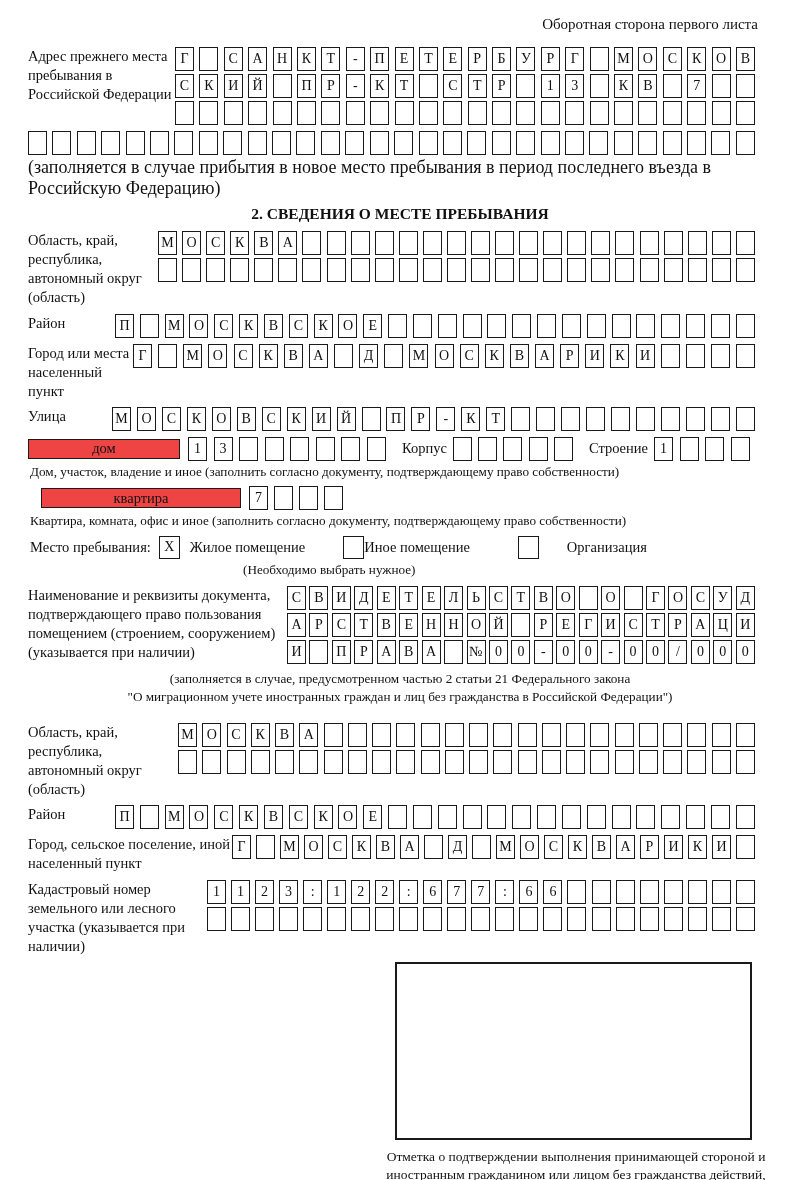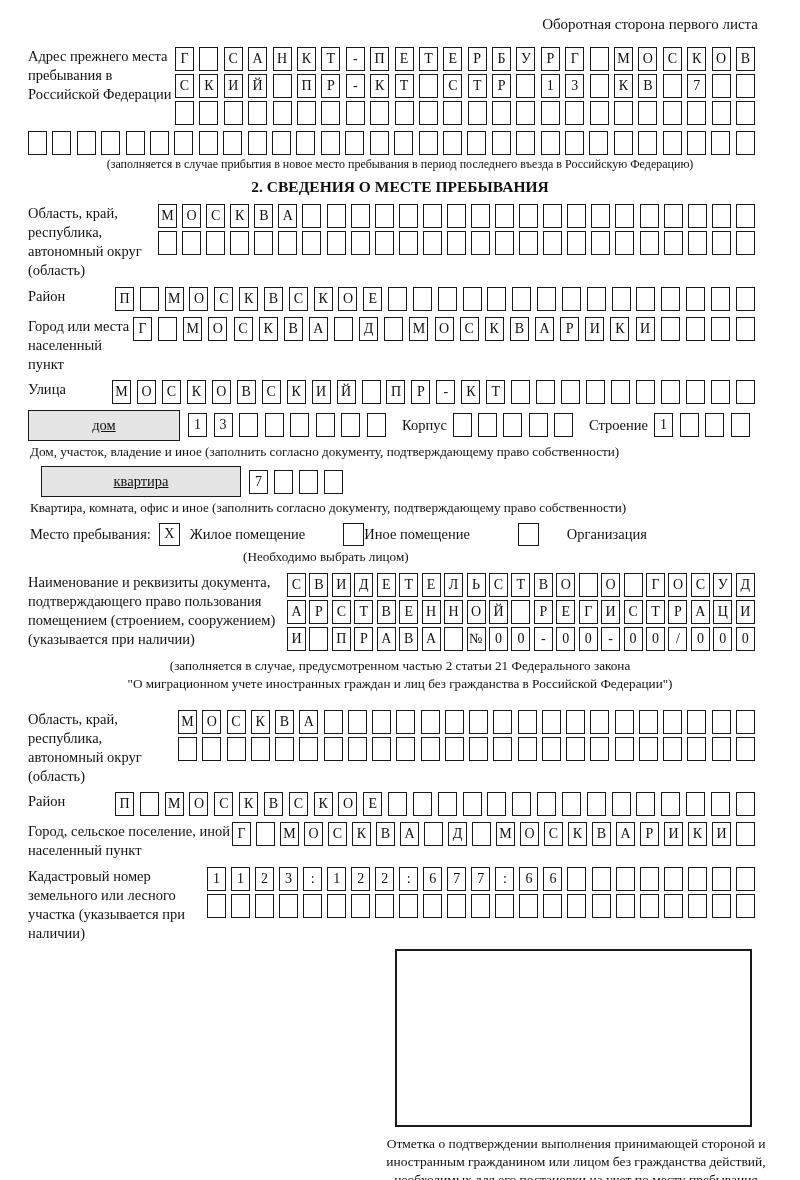--- a/index.html
+++ b/index.html
@@ -33,27 +33,27 @@
   .w-house{width:198px;} .w-korpus{width:120px;} .w-stroenie{width:96px;}
   .w-kv{width:94px;} .w-doc{width:468px;}
   .w-fregion{width:577px;} .w-fcity{width:523px;} .w-cad{width:548px;}
 
   
   .lab-a{width:147px;} .lab-region{width:130px;} .lab-district{width:87px;}
   .lab-city{width:105px;} .lab-street{width:84px;} .lab-doc{width:259px;padding-right:4px;box-sizing:border-box;}
   .lab-fregion{width:150px;} .lab-fcity{width:204px;} .lab-cad{width:179px;}
 
   .caption{font-size:13.2px;line-height:1.25;margin:1px 0 6px 2px;}
-  .caption-center{font-size:12px;text-align:center;margin:1px 0 6px 0;}
+  .caption-center{font-size:18px;margin:1px 0 6px 0;}
   .h-section{font-size:15.5px;font-weight:bold;text-align:center;margin:6px 0 8px 0;}
 
   .houserow{display:flex;align-items:center;margin:2px 0 3px 0;}
   .labelbox{
-    border:1.5px solid #1a1a1a;box-sizing:border-box;height:31px;
-    display:flex;align-items:center;justify-content:center;font-size:14.5px;background:#e5e5e5;text-decoration:underline;
+    border:1.5px solid #1a1a1a;box-sizing:border-box;height:20px;
+    display:flex;align-items:center;justify-content:center;font-size:14.5px;background:#ef4444;
   }
   .dombox{width:152px;}
   .kvbox{width:200px;margin-left:13px;}
   .inlinelbl{font-size:14.5px;margin:0 6px 0 16px;white-space:nowrap;}
 
   .stayrow{display:flex;align-items:center;margin:6px 0 0 2px;font-size:14.5px;}
   .chk{
     width:21px;height:23px;border:1.5px solid #1a1a1a;box-sizing:border-box;
     display:flex;align-items:center;justify-content:center;font-size:14px;background:#fff;flex-shrink:0;
   }
@@ -398,21 +398,21 @@
 
   <div class="stayrow">
     <span>Место пребывания:</span>
     <span class="chk" style="margin-left:8px;">X</span>
     <span style="margin-left:10px;">Жилое помещение</span>
     <span class="chk" style="margin-left:38px;"></span>
     <span style="margin-left:0;">Иное помещение</span>
     <span class="chk" style="margin-left:48px;"></span>
     <span style="margin-left:28px;">Организация</span>
   </div>
-  <div class="staynote">(Необходимо выбрать лицом)</div>
+  <div class="staynote">(Необходимо выбрать нужное)</div>
 
   <div class="field">
     <div class="flabel lab-doc">Наименование и реквизиты документа, подтверждающего право пользования помещением (строением, сооружением) (указывается при наличии)</div>
     <div class="rows">
       <div class="cellrow w-doc">
           <div class="cell">С</div>
           <div class="cell">В</div>
           <div class="cell">И</div>
           <div class="cell">Д</div>
           <div class="cell">Е</div>

